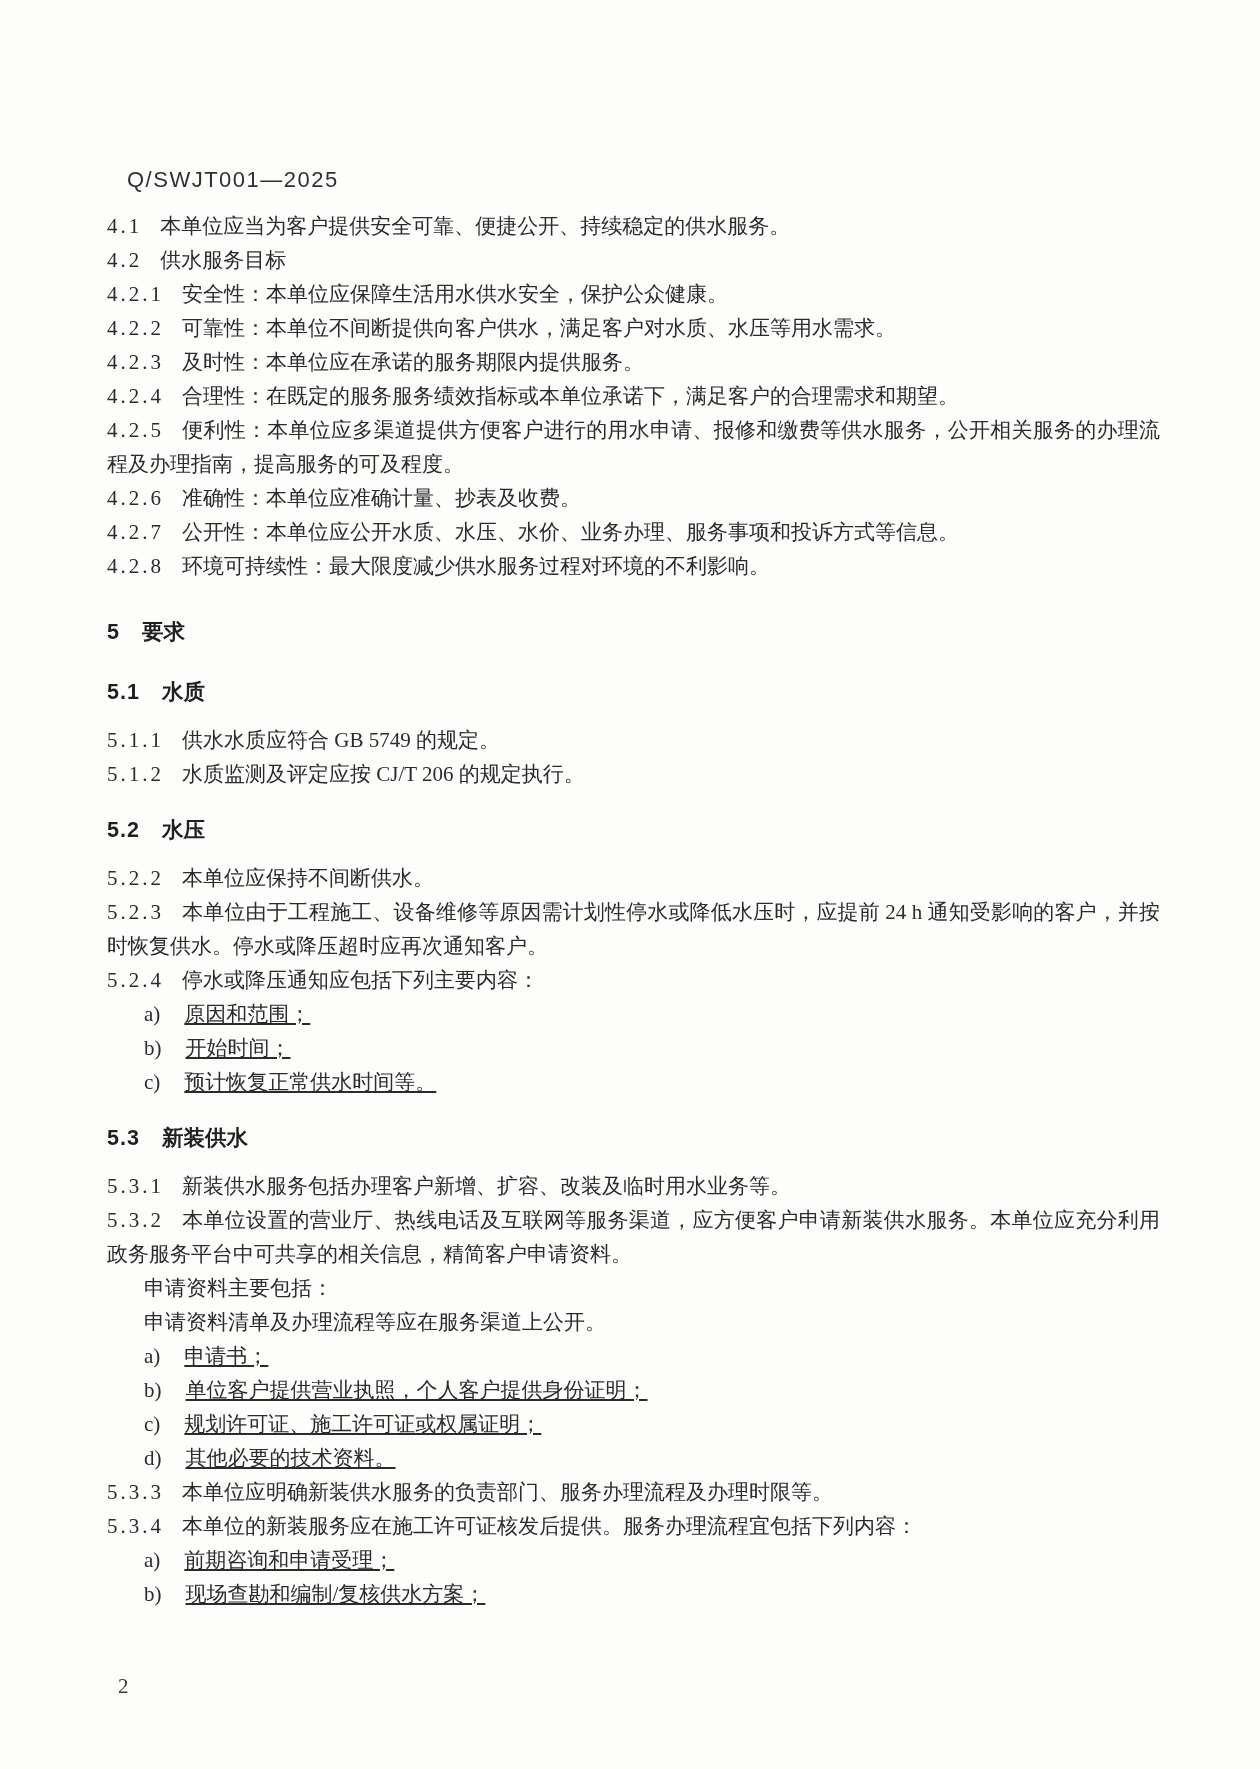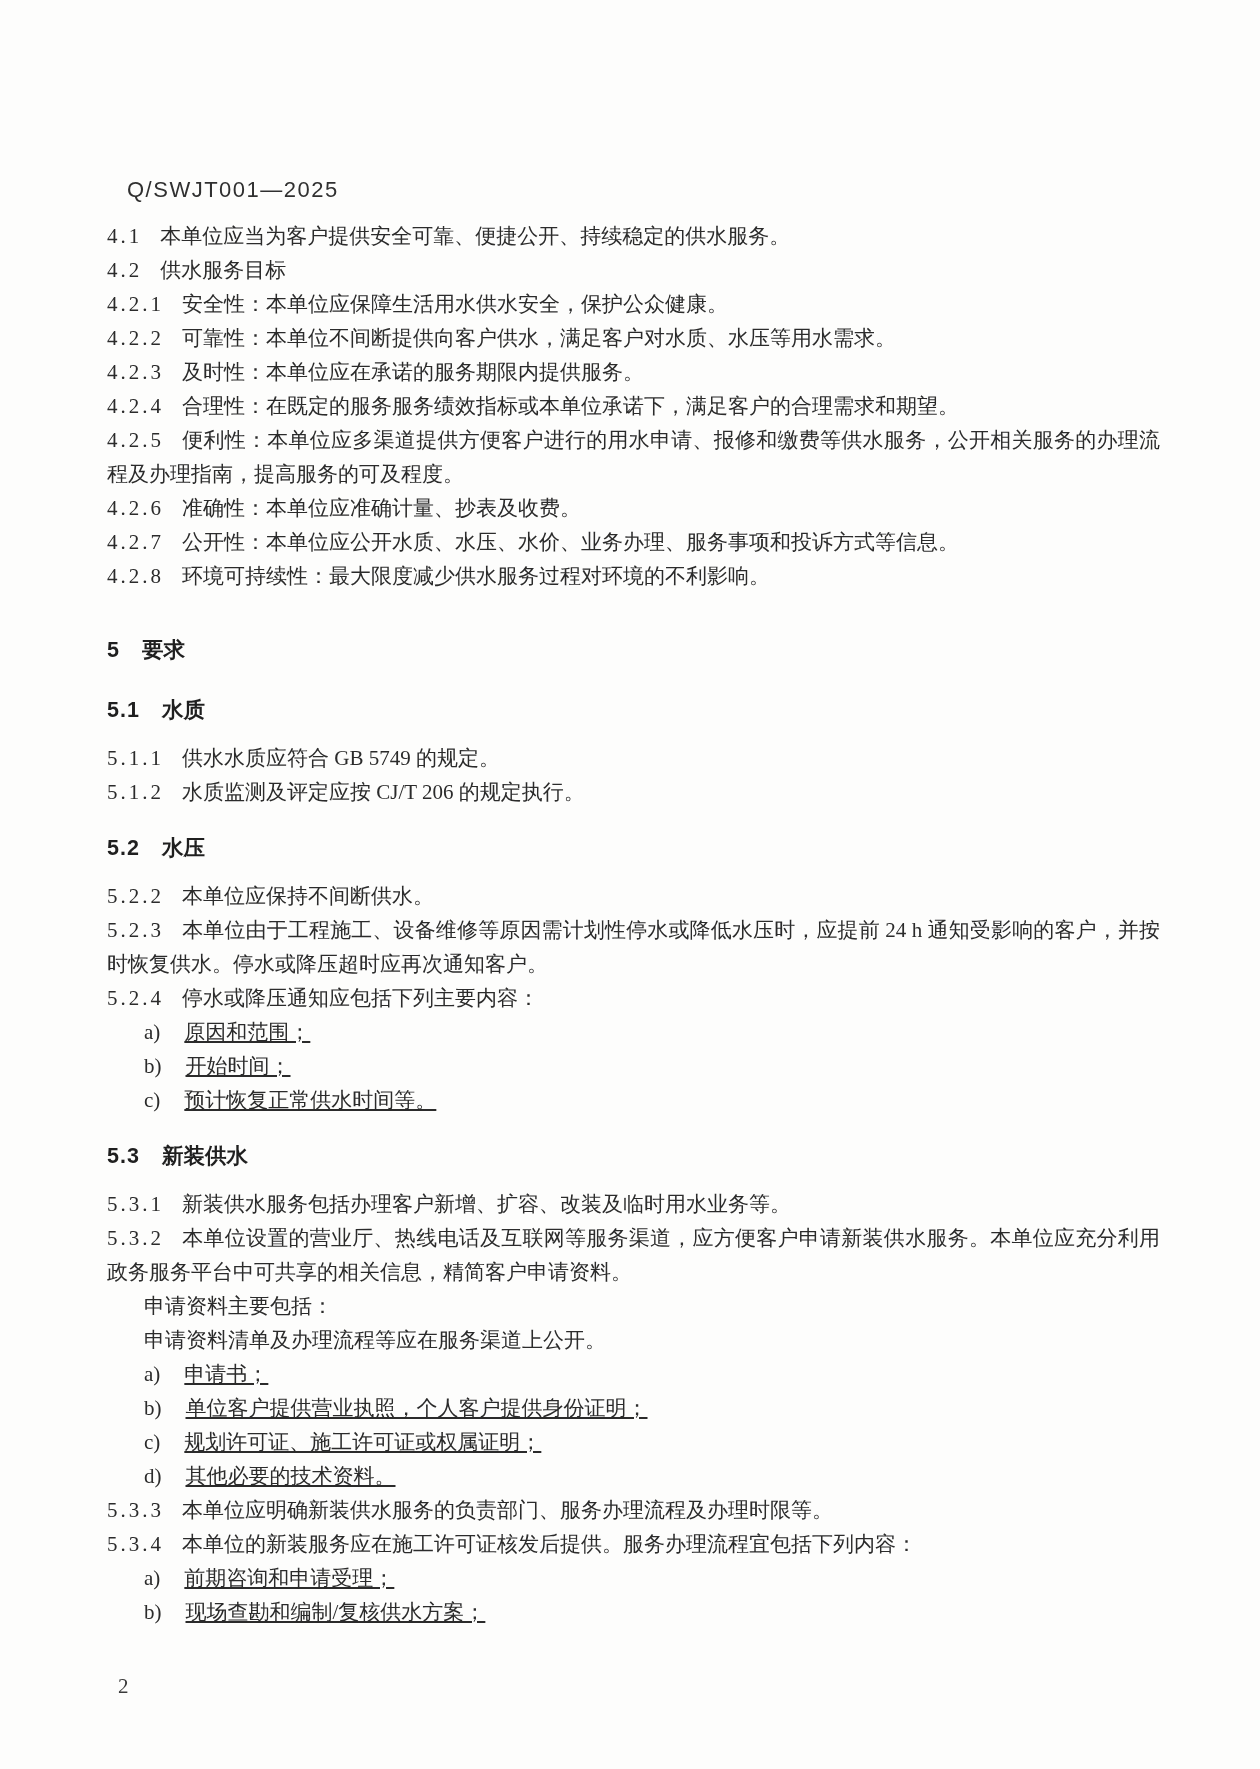--- a/index.html
+++ b/index.html
@@ -13,31 +13,31 @@
     color:#2b2b2b;
     font-family:"Liberation Serif","DejaVu Serif",serif;
     font-size:21px;
     overflow:hidden;
   }
   .doc-header{
     font-family:"Liberation Sans","DejaVu Sans",sans-serif;
     font-size:22px;
     letter-spacing:1.5px;
     color:#303030;
-    margin:14px 0 16px 20px;
+    margin:4px 0 16px 20px;
   }
   p{margin:0;line-height:34px;text-align:justify;}
   .num{display:inline-block;letter-spacing:3px;margin-right:18px;}
   .h1, .h2{
     font-family:"Liberation Sans","DejaVu Sans",sans-serif;
     font-weight:bold;
     color:#1f1f1f;
     font-size:21.5px;
   }
-  .h1{margin-top:40px;margin-bottom:26px;}
+  .h1{margin-top:32px;margin-bottom:26px;}
   .h2{margin-top:22px;margin-bottom:14px;}
   .h1 .num,.h2 .num{letter-spacing:1px;margin-right:22px;}
   .li{padding-left:37px;text-decoration:underline;}
   .marker{display:inline-block;margin-right:24px;}
   .ind{text-indent:37px;}
   .page-num{
     position:absolute;
     left:118px;
     bottom:70px;
     font-size:21px;

